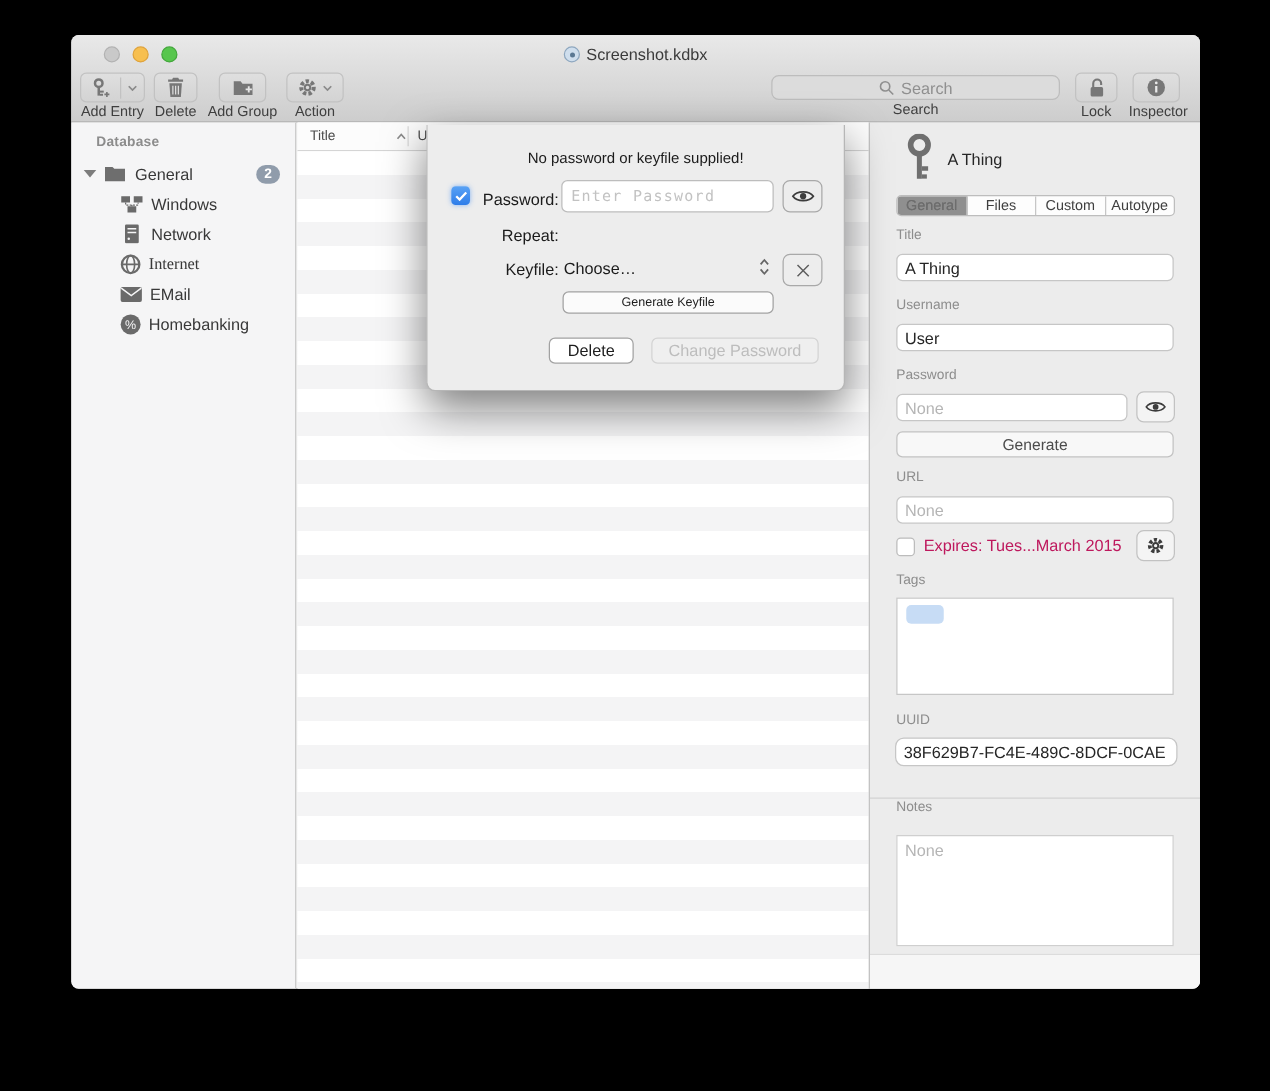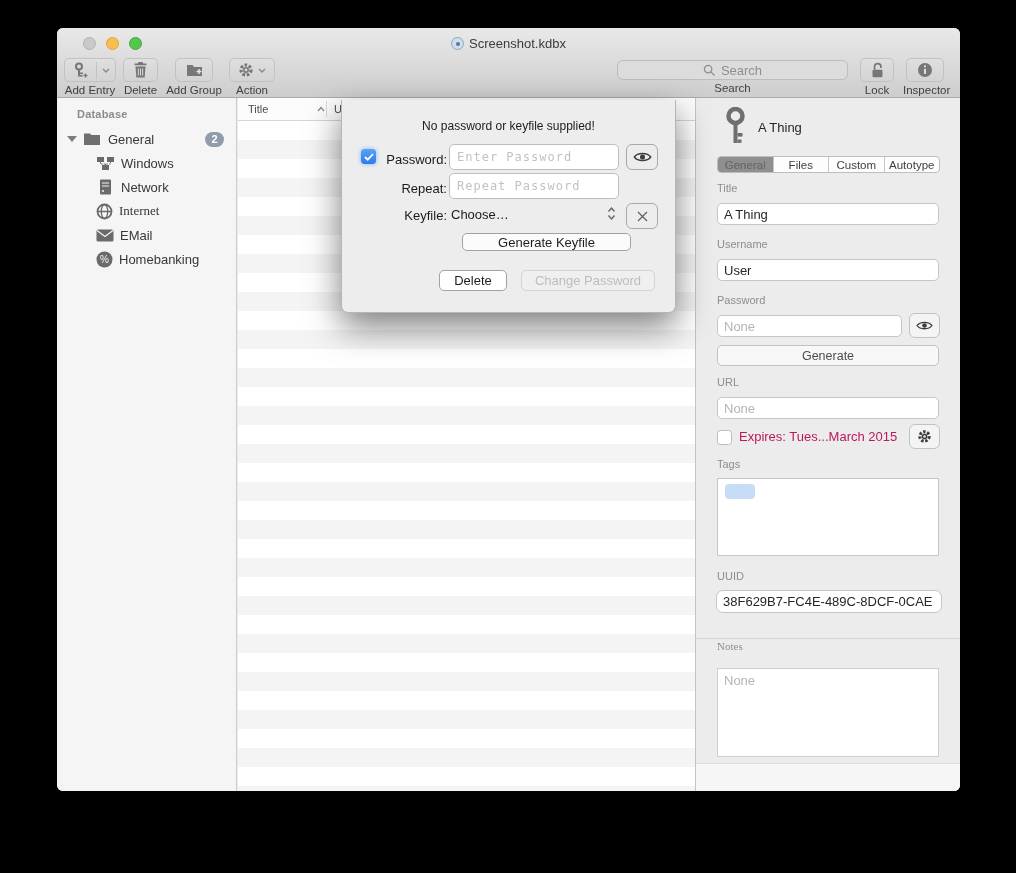--- a/index.html
+++ b/index.html
@@ -324,21 +324,21 @@
 
     <span class="ilabel" style="left:21px; top:360px;">Tags</span>
     <div class="tagsbox">
       <span class="tagpill"></span>
     </div>
 
     <span class="ilabel" style="left:21px; top:472px;">UUID</span>
     <input class="ifield" style="left: 20px; top: 492px; width: 226px; height: 23px; border-radius: 7px;" value="38F629B7-FC4E-489C-8DCF-0CAE">
 
     <div class="hdiv" style="top:540px;"></div>
-    <span class="ilabel" style="left:21px; top:542px;font-family:Liberation Serif, serif;">Notes</span>
+    <span class="ilabel" style="left:21px; top:542px;">Notes</span>
     <textarea class="notesbox" placeholder="None" style=""></textarea>
 
     <div class="bottomstrip"></div>
   </div>
 
   <div class="sheet">
     <div class="msg">No password or keyfile supplied!</div>
 
     <span class="checkbox checked" style="position:absolute; left:19px; top:49px;">
       <svg width="10" height="8" viewBox="0 0 10 8">
@@ -348,36 +348,35 @@
     <span class="dlabel" style="top:52px;">Password:</span>
     <input class="dfield" style="top: 44px;" placeholder="Enter Password">
     <span class="dsq" style="top:44px;">
       <svg width="19" height="12" viewBox="0 0 17 11">
           <path d="M1 5.5C4 1.2 13 1.2 16 5.5 13 9.8 4 9.8 1 5.5z" fill="none" stroke="#3c3c3c" stroke-width="1.3"></path>
           <circle cx="8.5" cy="5.5" r="2.3" fill="#3c3c3c"></circle>
         </svg>
     </span>
 
     <span class="dlabel" style="top:81px;">Repeat:</span>
-    <input class="dfield" style="top: 73px;" placeholder="Repeat Password">
 
     <span class="dlabel" style="top:108px;">Keyfile:</span>
     <span class="popup">Choose…</span>
     <span class="stepper">
       <svg width="9" height="15" viewBox="0 0 9 15">
           <path d="M1.5 5.5L4.5 2l3 3.5M1.5 9.5l3 3.5 3-3.5" fill="none" stroke="#666" stroke-width="1.4"></path>
         </svg>
     </span>
     <span class="dsq" style="top:103px;">
       <svg width="11" height="11" viewBox="0 0 11 11">
           <path d="M1 1l9 9M10 1l-9 9" stroke="#5f5f5f" stroke-width="1.2"></path>
         </svg>
     </span>
 
-    <span class="dbtn subtle" style="left:120px; top:133px; width:169px; height:18px; font-size:13px;">
+    <span class="dbtn subtle" style="left:108px; top:133px; width:169px; height:18px; font-size:10px;">
         <span>Generate Keyfile</span>
       </span>
 
     <span class="dbtn normal" style="left:97px; top:170px; width:68px;">
         <span>Delete</span>
       </span>
     <span class="dbtn disabled" style="left:179px; top:170px; width:134px;">
         <span>Change Password</span>
       </span>
   </div>

